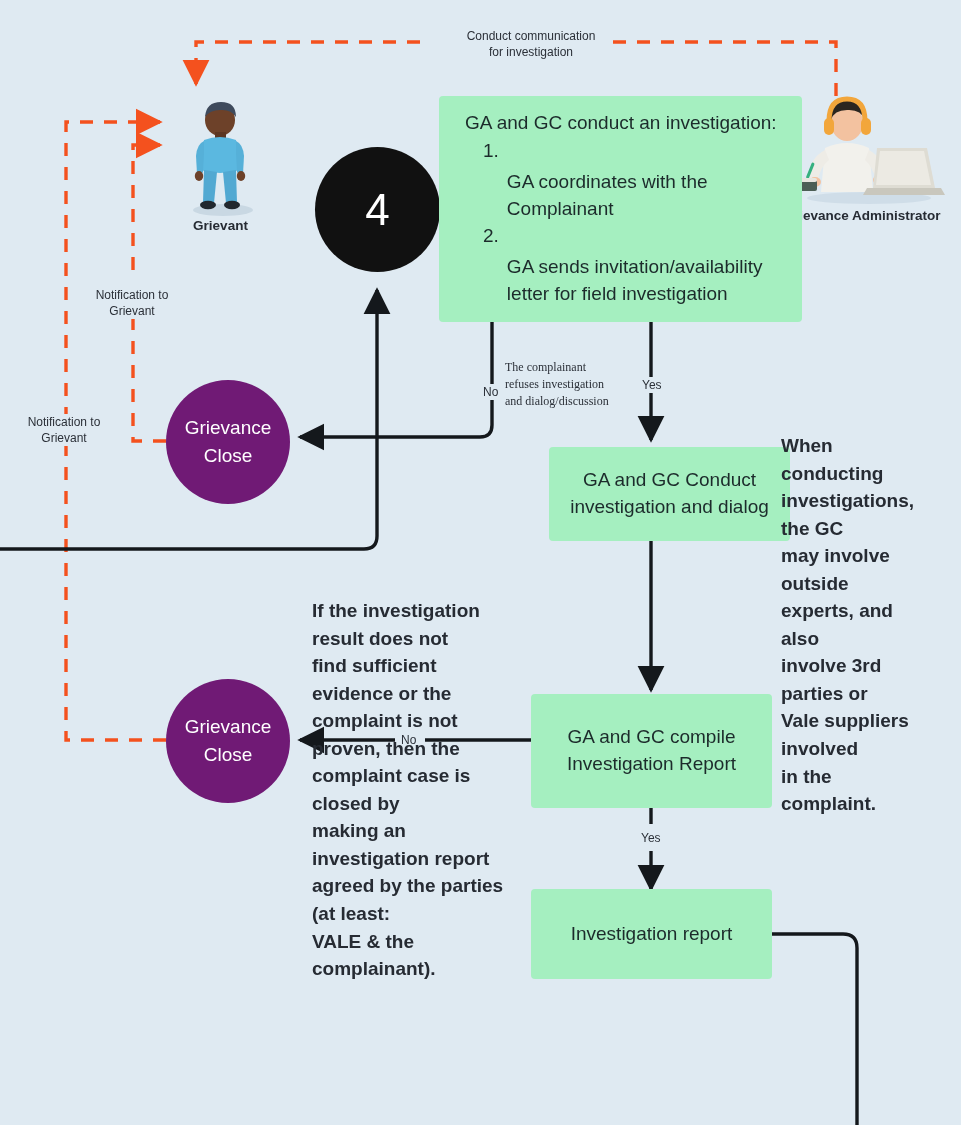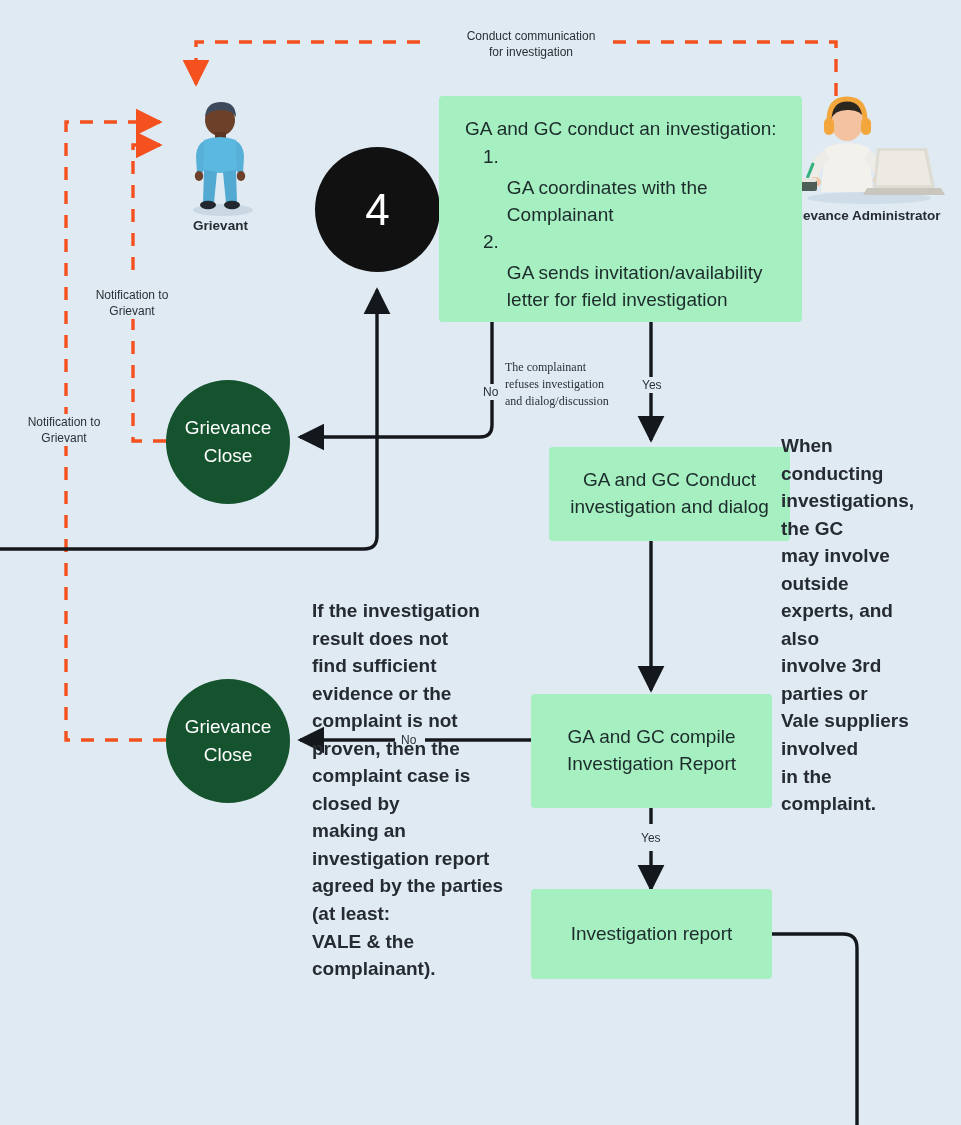--- a/index.html
+++ b/index.html
@@ -47,21 +47,21 @@
     text-align: left;
   }
   .circle {
     border-radius: 50%;
     display: flex;
     align-items: center;
     justify-content: center;
     text-align: center;
   }
   .circle-orange {
-    background: #14532d;
+    background: #701a75;
     color: #ffffff;
     font-size: 19px;
     line-height: 1.45;
   }
   .circle-black {
     background: #111111;
     color: #ffffff;
     font-size: 44px;
     font-weight: 400;
   }
@@ -203,21 +203,21 @@
       <path d="M103,55 L147,55 L154,89 L99,89 Z" fill="#eceae3"></path>
       <path d="M90,92 L164,92 L168,99 L86,99 Z" fill="#c9c7bd"></path>
     </svg>
     <div class="persona-caption">Grievance Administrator</div>
   </div>
 
   <div class="node circle circle-black" style="left:315px; top:147px; width:125px; height:125px;">
     <span>4</span>
   </div>
 
-  <div class="node green-box left-align" style="left:439px; top:96px; width:363px; height:226px; padding-left:26px;align-items:flex-end;">
+  <div class="node green-box left-align" style="left:439px; top:96px; width:363px; height:226px; padding-left:26px;">
     <div>
       <div class="invest-head">GA and GC conduct an investigation:</div>
       <ul class="invest-list">
         <li>
           <span class="num">1.</span>
           <span class="txt">GA coordinates with the Complainant</span>
         </li>
         <li>
           <span class="num">2.</span>
           <span class="txt">GA sends invitation/availability letter for field investigation</span>

